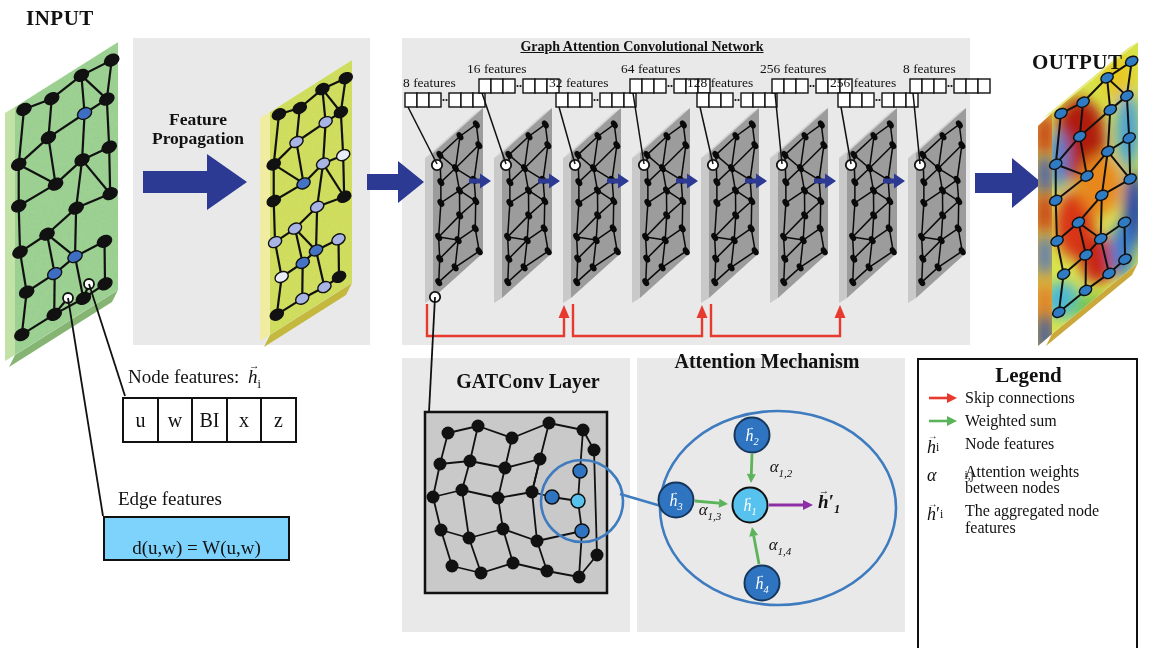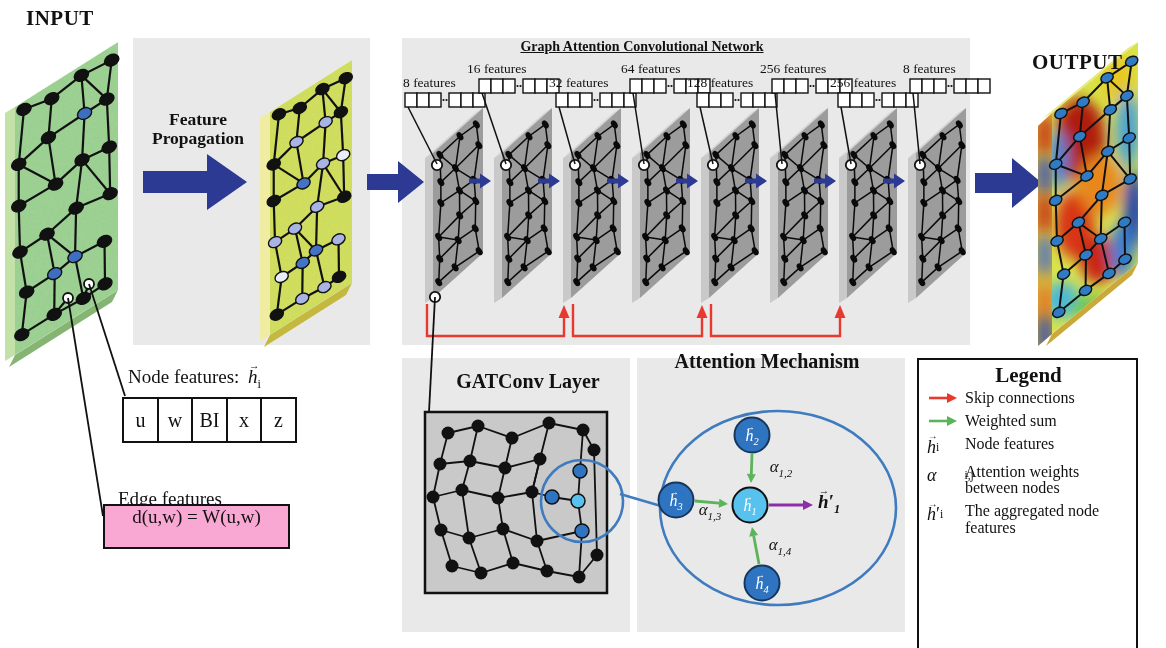--- a/index.html
+++ b/index.html
@@ -17,22 +17,22 @@
   .vec .arr{position:absolute;left:0.08em;top:-0.62em;font-size:0.55em;font-style:normal;}
   sub{font-size:0.65em;}
   .alpha-label{position:absolute;z-index:4;font-size:17px;font-style:italic;transform:translate(-50%,-50%);}
   .node-label{position:absolute;z-index:4;font-size:16px;color:#fff;font-style:italic;transform:translate(-50%,-50%);}
   .hprime-label{position:absolute;z-index:4;font-size:19px;font-weight:bold;font-style:italic;transform:translate(-50%,-50%);}
   
   #nf-cells{position:absolute;left:122px;top:397px;z-index:3;display:flex;}
   .nf-cell{width:33px;height:42px;border:2.5px solid #111;background:#fff;display:flex;
            align-items:center;justify-content:center;font-size:20px;margin-left:-2.5px;}
   .nf-cell:first-child{margin-left:0;}
-  #edge-box{position:absolute;left:103px;top:504px;width:183px;height:41px;border:2.5px solid #111;
-            background:#f9a8d4;z-index:3;display:flex;align-items:flex-start;justify-content:center;font-size:19px;}
+  #edge-box{position:absolute;left:103px;top:516px;width:183px;height:41px;border:2.5px solid #111;
+            background:#7dd3fc;z-index:3;display:flex;align-items:flex-end;justify-content:center;font-size:19px;}
   
   #legend-box{position:absolute;left:917px;top:358px;width:221px;height:299px;background:#fff;
               border:2.5px solid #111;z-index:3;box-sizing:border-box;padding:3px 6px 0 8px;}
   #legend-title{font-size:21px;font-weight:bold;text-align:center;margin:0 0 2px 0;}
   .legend-row{display:flex;align-items:flex-start;margin-bottom:6px;}
   .legend-sym{width:38px;flex:0 0 38px;display:flex;align-items:center;justify-content:flex-start;
               font-size:18px;padding-top:1px;}
   .legend-text{font-size:16px;line-height:1.05;white-space:normal;}
 </style>
 </head>

